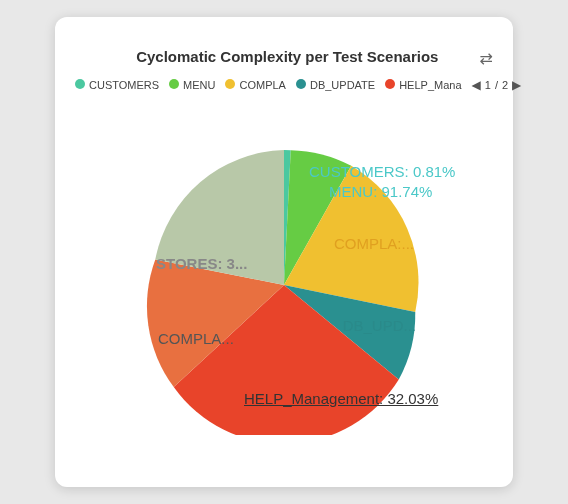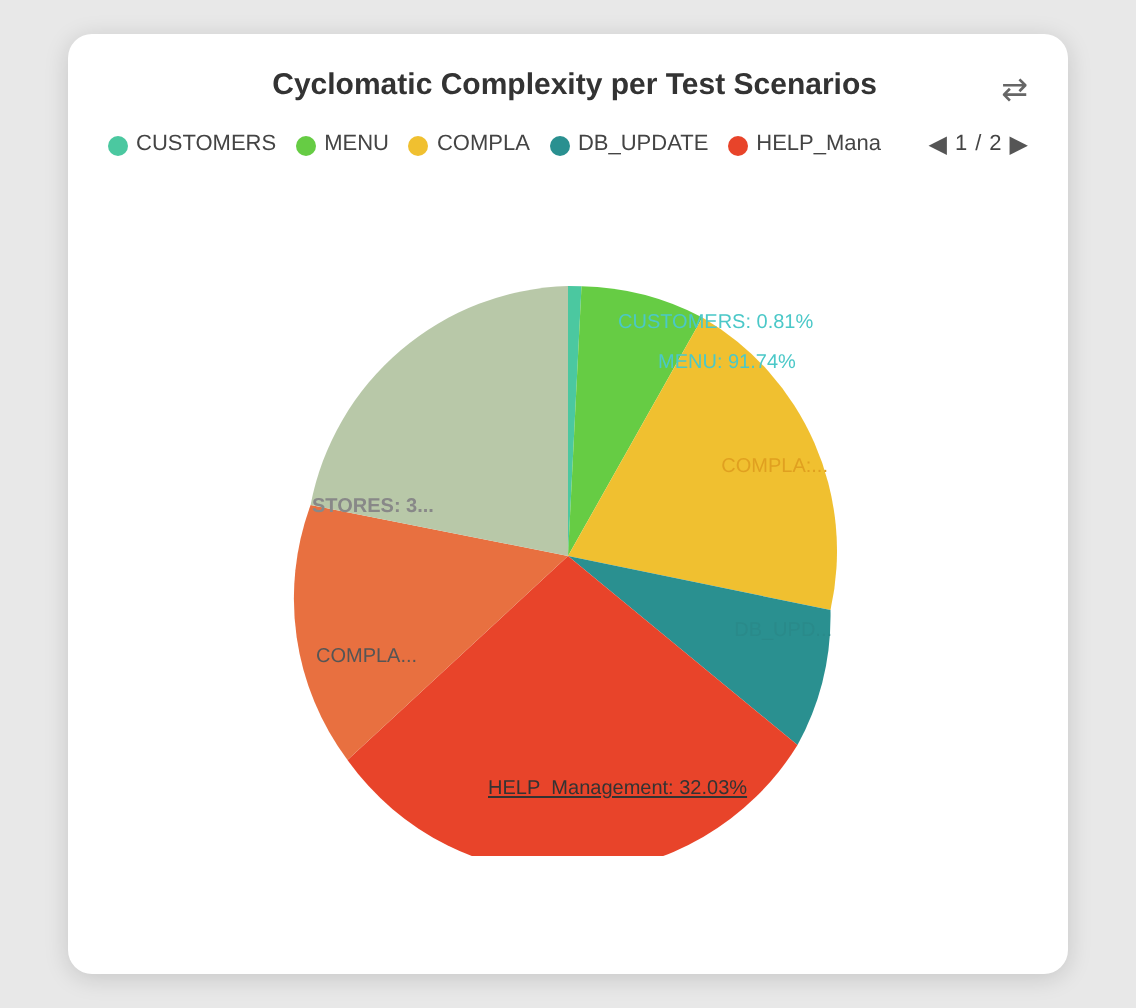--- a/index.html
+++ b/index.html
@@ -8,23 +8,23 @@
       height: 504px;
       display: flex;
       align-items: center;
       justify-content: center;
       background: #e8e8e8;
       font-family: Arial, sans-serif;
     }
     .card {
       background: #fff;
       border-radius: 12px;
-      width: 500px;
+      width: 458px;
       height: 470px;
-      padding: 16px 20px 14px;
+      padding: 30px 20px 14px;
       box-shadow: 0 2px 12px rgba(0,0,0,0.15);
       display: flex;
       flex-direction: column;
       position: relative;
     }
     .header-row {
       display: flex;
       align-items: flex-start;
       justify-content: space-between;
     }
@@ -46,21 +46,21 @@
       display: flex;
       align-items: center;
       flex-wrap: nowrap;
       gap: 10px;
       margin-top: 10px;
       font-size: 11px;
       color: #444;
     }
     .legend-item {
       display: flex;
-      align-items: flex-end;
+      align-items: flex-start;
       gap: 4px;
       white-space: nowrap;
     }
     .legend-dot {
       width: 10px;
       height: 10px;
       border-radius: 50%;
       flex-shrink: 0;
     }
     .pagination {
@@ -89,21 +89,21 @@
       width: 300px;
       height: 300px;
     }
     .pie-container svg {
       width: 100%;
       height: 100%;
     }
     
     .chart-label {
       position: absolute;
-      font-size: 10px;
+      font-size: 15px;
       color: #333;
       white-space: nowrap;
     }
     .label-customers { top: 28px; left: 175px; color: #4bc8c8; }
     .label-menu { top: 48px; left: 195px; color: #4bc8c8; }
     .label-orders { top: 100px; right: 20px; color: #e0a020; }
     .label-dbupd { top: 182px; right: 18px; color: #2a8a8a; }
     .label-helpman { bottom: 28px; left: 110px; color: #333; text-decoration: underline; }
     .label-compla { left: 24px; top: 195px; color: #555; }
     .label-stores { left: 22px; top: 120px; color: #888; font-weight: bold; }

